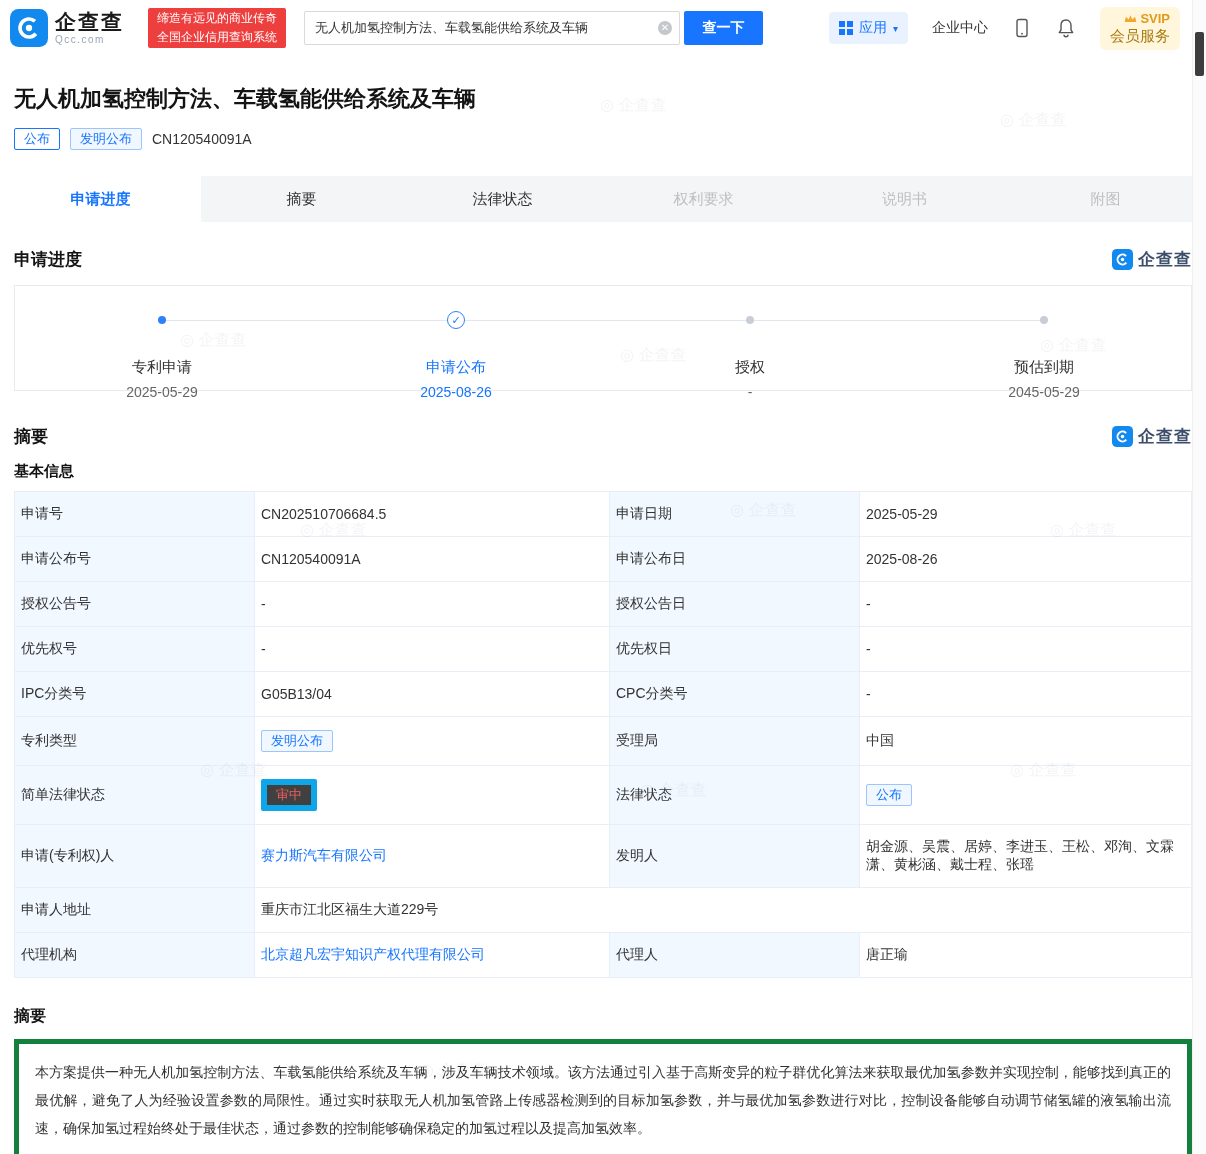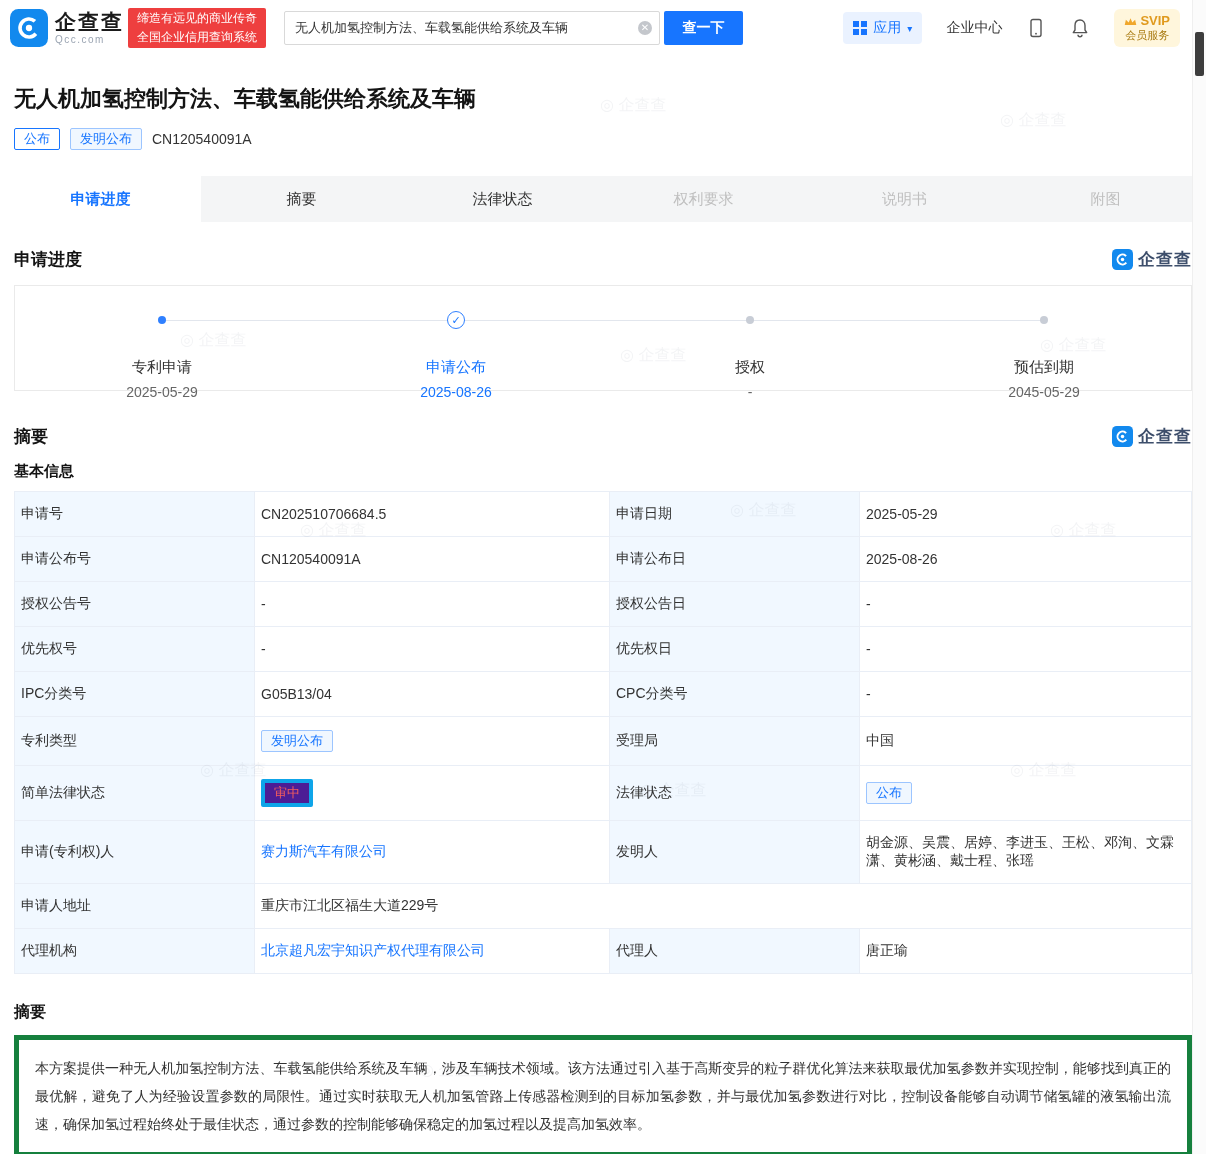--- a/index.html
+++ b/index.html
@@ -7,47 +7,47 @@
   body { font-family:"Liberation Sans","DejaVu Sans",sans-serif; color:#333; }
   .page { position:relative; width:1206px; min-height:1154px; background:#fff; overflow:hidden; }
 
   
   .header { position:relative; display:flex; align-items:center; height:56px; padding:0 26px 0 10px; background:#fff; }
   .logo { display:flex; align-items:center; gap:7px; cursor:pointer; }
   .logo-icon { width:38px; height:38px; flex:0 0 auto; }
   .logo-txt-wrap { display:flex; flex-direction:column; line-height:1.05; }
   .logo-cn { font-size:21px; font-weight:bold; color:#1b1b1b; letter-spacing:2px; }
   .logo-en { font-size:10px; color:#9aa4b2; letter-spacing:1.5px; margin-top:2px; }
-  .slogan { margin-left:4px; background:#ee3f3f; color:#fff; font-size:12px; line-height:1.6; padding:1px 9px; border-radius:2px; white-space:nowrap; }
+  .slogan { margin-left:24px; background:#ee3f3f; color:#fff; font-size:12px; line-height:1.6; padding:1px 9px; border-radius:2px; white-space:nowrap; }
   .search-wrap { display:flex; align-items:center; margin-left:18px; gap:4px; }
   .search-box { position:relative; width:376px; height:34px; }
   .search-input { width:100%; height:34px; border:1px solid #d9d9d9; border-radius:2px; padding:0 30px 0 10px; font-size:13px; color:#333; font-family:inherit; outline:none; }
   .clear-btn { position:absolute; right:8px; top:10px; width:14px; height:14px; border-radius:50%; background:#c4c7cc; color:#fff; font-size:10px; line-height:14px; text-align:center; cursor:pointer; }
   .search-btn { width:79px; height:34px; background:#1775ff; color:#fff; border:none; border-radius:2px; font-size:14px; font-weight:bold; cursor:pointer; font-family:inherit; }
   .header-right { margin-left:auto; display:flex; align-items:center; gap:24px; }
   .apps-pill { display:flex; align-items:center; gap:6px; background:#eaf2ff; color:#1775ff; font-size:14px; padding:7px 10px; border-radius:4px; cursor:pointer; }
   .caret { font-size:10px; color:#1775ff; }
   .ent-center { font-size:14px; color:#333; cursor:pointer; white-space:nowrap; }
   .hicon { width:20px; height:20px; cursor:pointer; display:block; }
   .svip { background:#fff6dc; border-radius:6px; padding:4px 10px; text-align:center; cursor:pointer; line-height:1.25; }
   .svip-top { display:flex; align-items:center; gap:3px; justify-content:flex-end; font-size:13px; font-weight:bold; color:#e09a1e; }
-  .svip-sub { font-size:11px; color:#a97b12; }
+  .svip-sub { font-size:15px; color:#a97b12; }
 
   
   .scrollbar { position:absolute; top:0; right:0; width:14px; height:100%; background:#fbfbfb; border-left:1px solid #efefef; z-index:50; }
   .scroll-thumb { position:absolute; top:32px; left:2px; width:9px; height:44px; background:#3d3d3d; border-radius:2px; cursor:pointer; }
 
   
   .title-sec { padding:28px 14px 0; }
   .patent-title { font-size:22px; font-weight:bold; color:#141414; }
   .tag-row { display:flex; align-items:center; gap:10px; margin-top:14px; }
   .tag { display:inline-block; font-size:13px; line-height:18px; padding:1px 9px; border-radius:2px; white-space:nowrap; }
   .tag-outline { color:#1775ff; border:1px solid #1775ff; background:#fff; }
   .tag-blue { color:#1775ff; border:1px solid #9cc5ff; background:#f0f7ff; }
-  .tag-red { color:#f25d5d; border:4px solid #0ea5e9; background:#4c1d95; }
+  .tag-red { color:#f25d5d; border:6px solid #0ea5e9; background:#404040; }
   .patent-no { font-size:14px; color:#333; }
 
   
   .tabbar { display:flex; height:46px; margin-top:26px; background:#f4f5f6; }
   .tab { flex:1; display:flex; align-items:center; justify-content:center; font-size:15px; color:#333; cursor:pointer; }
   .tab.active { background:#fff; color:#1775ff; font-weight:bold; }
   .tab.disabled { color:#bfbfbf; }
 
   
   .sec-head { display:flex; align-items:center; justify-content:space-between; margin:26px 14px 14px; }

